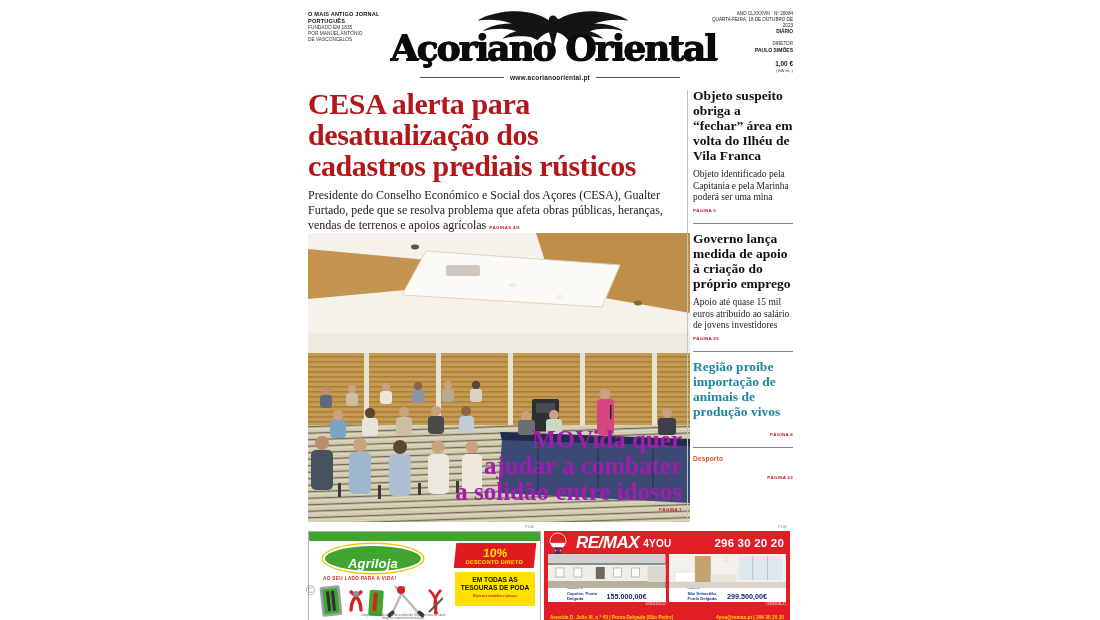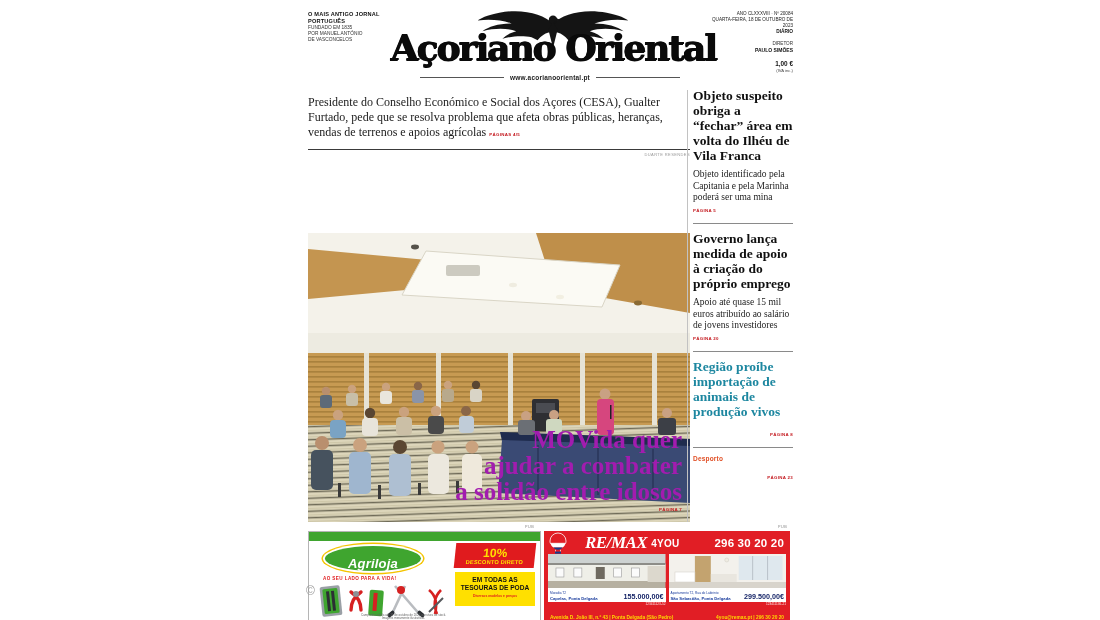--- a/index.html
+++ b/index.html
@@ -68,27 +68,27 @@
             display:flex;flex-direction:column;align-items:center;justify-content:center;}
   .ag-badge .pct{font-size:12px;font-weight:bold;line-height:12px;}
   .ag-badge .lbl{font-size:5.6px;font-weight:bold;letter-spacing:.2px;}
   .ag-yellow{position:absolute;right:5px;top:40px;width:80px;height:34px;text-align:center;padding-top:4px;box-sizing:border-box;}
   .ag-yellow .big{font-size:6.6px;font-weight:bold;line-height:8px;color:#111;}
   .ag-yellow .note{margin-top:2px;font-size:3.4px;font-weight:bold;}
   .ag-disc{position:absolute;left:48px;right:90px;bottom:3px;font-size:3px;color:#666;line-height:1.25;text-align:center;}
 
   .ad-remax{position:absolute;left:244px;top:527px;width:246px;height:92px;overflow:hidden;color:#fff;}
   .rx-head{display:flex;align-items:center;padding:2px 6px 0 4px;height:20px;}
-  .rx-logo{font-weight:bold;font-style:italic;font-size:17px;letter-spacing:-.5px;margin-left:17px;font-family:Liberation Serif, serif;}
+  .rx-logo{font-weight:bold;font-style:italic;font-size:17px;letter-spacing:-.5px;margin-left:8px;}
   .rx-suffix{font-weight:bold;font-size:10px;margin-left:4px;letter-spacing:.3px;}
   .rx-phone{margin-left:auto;font-weight:bold;font-size:11.5px;letter-spacing:.2px;}
   .rx-cards{display:flex;gap:3px;padding:1px 4px 0 4px;}
   .rx-card{flex:1;}
   .rx-img{height:34px;overflow:hidden;position:relative;}
-  .rx-strip{background:#fff;height:14px;display:flex;align-items:flex-end;padding:1px 2px;box-sizing:border-box;}
+  .rx-strip{background:#fff;height:14px;display:flex;align-items:flex-end;padding:1px 19px;box-sizing:border-box;}
   .rx-meta{flex:1;line-height:1.2;}
   .rx-t{font-size:3.2px;color:#16399b;}
   .rx-l{font-size:4.2px;font-weight:bold;color:#16399b;}
   .rx-price{font-size:7.2px;font-weight:bold;color:#101f63;white-space:nowrap;}
   .rx-ref{text-align:right;font-size:3.2px;color:#ffffff;opacity:.9;height:5px;line-height:5px;}
   .rx-bottom{position:absolute;left:6px;right:6px;bottom:3px;display:flex;justify-content:space-between;}
   .rx-bottom span{font-size:4.8px;font-weight:bold;color:#ffd800;}
 
   .watermark{position:absolute;left:306px;top:584px;font-size:12px;color:#9a9a9a;}
 </style>
@@ -128,20 +128,25 @@
       </div>
 
       <div class="url-row">
         <div class="line"></div>
         <div class="url">www.acorianooriental.pt</div>
         <div class="line"></div>
       </div>
     </div>
 
     <div class="lead">
+      <h1 style="color:#b3161b">
+        <span style="display:block">CESA alerta para</span>
+        <span style="display:block">desatualização dos</span>
+        <span style="display:block">cadastros prediais rústicos</span>
+      </h1>
       <div class="sub"><span>Presidente do Conselho Económico e Social dos Açores (CESA), Gualter Furtado, pede que se resolva problema que afeta obras públicas, heranças, vendas de terrenos e apoios agrícolas </span><span class="pageref" style="color:#c3161c">PÁGINAS 4/5</span></div>
       <div class="rule"></div>
       <div class="credit">DUARTE RESENDES</div>
     </div>
 
     <div class="photo">
       <svg viewBox="0 0 382 289" preserveAspectRatio="none">
         <defs>
           <pattern id="slats" width="8" height="5" patternUnits="userSpaceOnUse">
             <rect width="8" height="5" fill="#c79a52"></rect>

